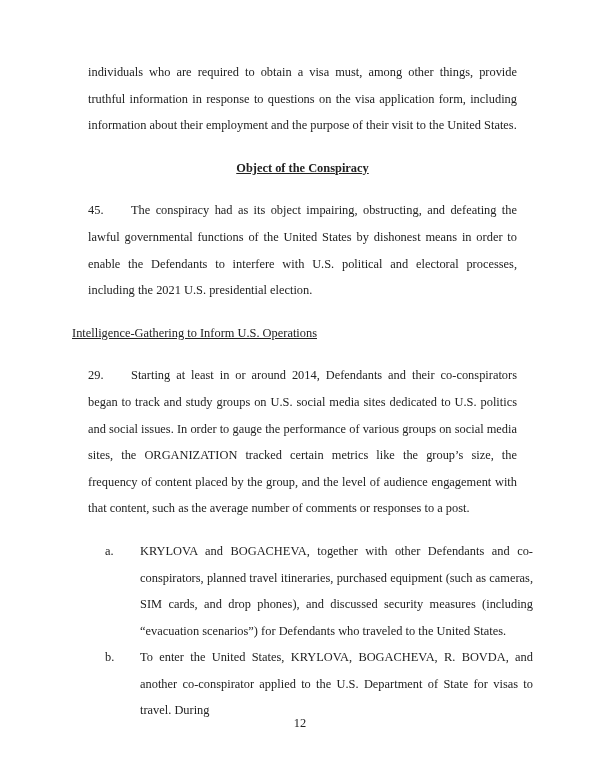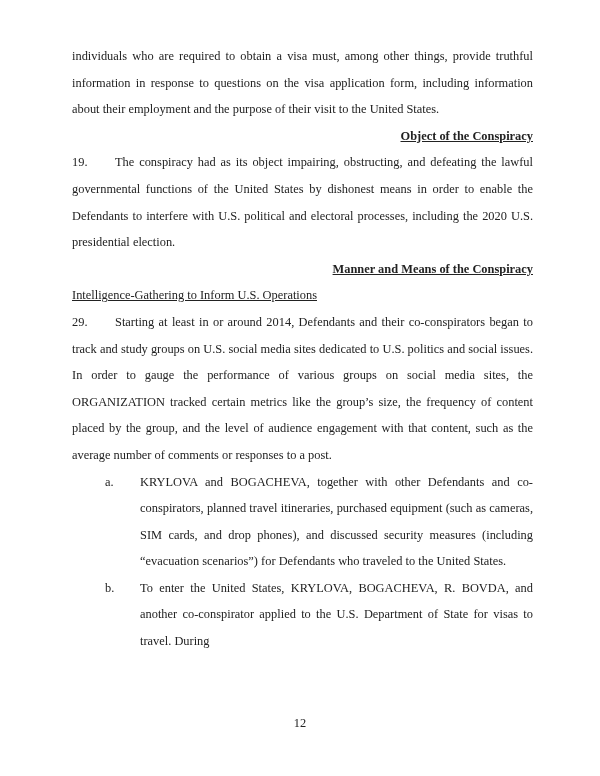--- a/index.html
+++ b/index.html
@@ -17,31 +17,31 @@
     }
     .page {
       position: absolute;
       left: 72px;
       top: 43px;
       width: 461px;
       font-size: 12.4px;
       line-height: 26.6px;
     }
     .para {
-      margin: 0;
+      margin: 16px;
       text-align: justify;
       text-align-last: left;
     }
     .para .num {
       display: inline-block;
       width: 43px;
     }
     .heading {
       margin: 0;
-      text-align: right;
+      text-align: center;
       font-weight: bold;
       text-decoration: underline;
     }
     .subheading {
       margin: 0;
       text-decoration: underline;
     }
     .subitem {
       position: relative;
       margin: 0;
@@ -68,23 +68,22 @@
 </head>
 <body>
 
 <div class="page">
   <p class="para">
     <span>individuals who are required to obtain a visa must, among other things, provide truthful information in response to questions on the visa application form, including information about their employment and the purpose of their visit to the United States.</span>
   </p>
 
   <p class="heading">Object of the Conspiracy</p>
 
-  <p class="para"><span class="num">19.</span><span>The conspiracy had as its object impairing, obstructing, and defeating the lawful governmental functions of the United States by dishonest means in order to enable the Defendants to interfere with U.S. political and electoral processes, including the 2020 U.S. presidential election.</span></p>
+  <p class="para"><span class="num">45.</span><span>The conspiracy had as its object impairing, obstructing, and defeating the lawful governmental functions of the United States by dishonest means in order to enable the Defendants to interfere with U.S. political and electoral processes, including the 2021 U.S. presidential election.</span></p>
 
-  <p class="heading">Manner and Means of the Conspiracy</p>
 
   <p class="subheading">Intelligence-Gathering to Inform U.S. Operations</p>
 
   <p class="para"><span class="num">29.</span><span>Starting at least in or around 2014, Defendants and their co-conspirators began to track and study groups on U.S. social media sites dedicated to U.S. politics and social issues.  In order to gauge the performance of various groups on social media sites, the ORGANIZATION tracked certain metrics like the group’s size, the frequency of content placed by the group, and the level of audience engagement with that content, such as the average number of comments or responses to a post.</span></p>
 
 
   <p class="subitem">
     <span class="marker">a.</span>
     <span>KRYLOVA and BOGACHEVA, together with other Defendants and co-conspirators, planned travel itineraries, purchased equipment (such as cameras, SIM cards, and drop phones), and discussed security measures (including “evacuation scenarios”) for Defendants who traveled to the United States.</span>
   </p>

